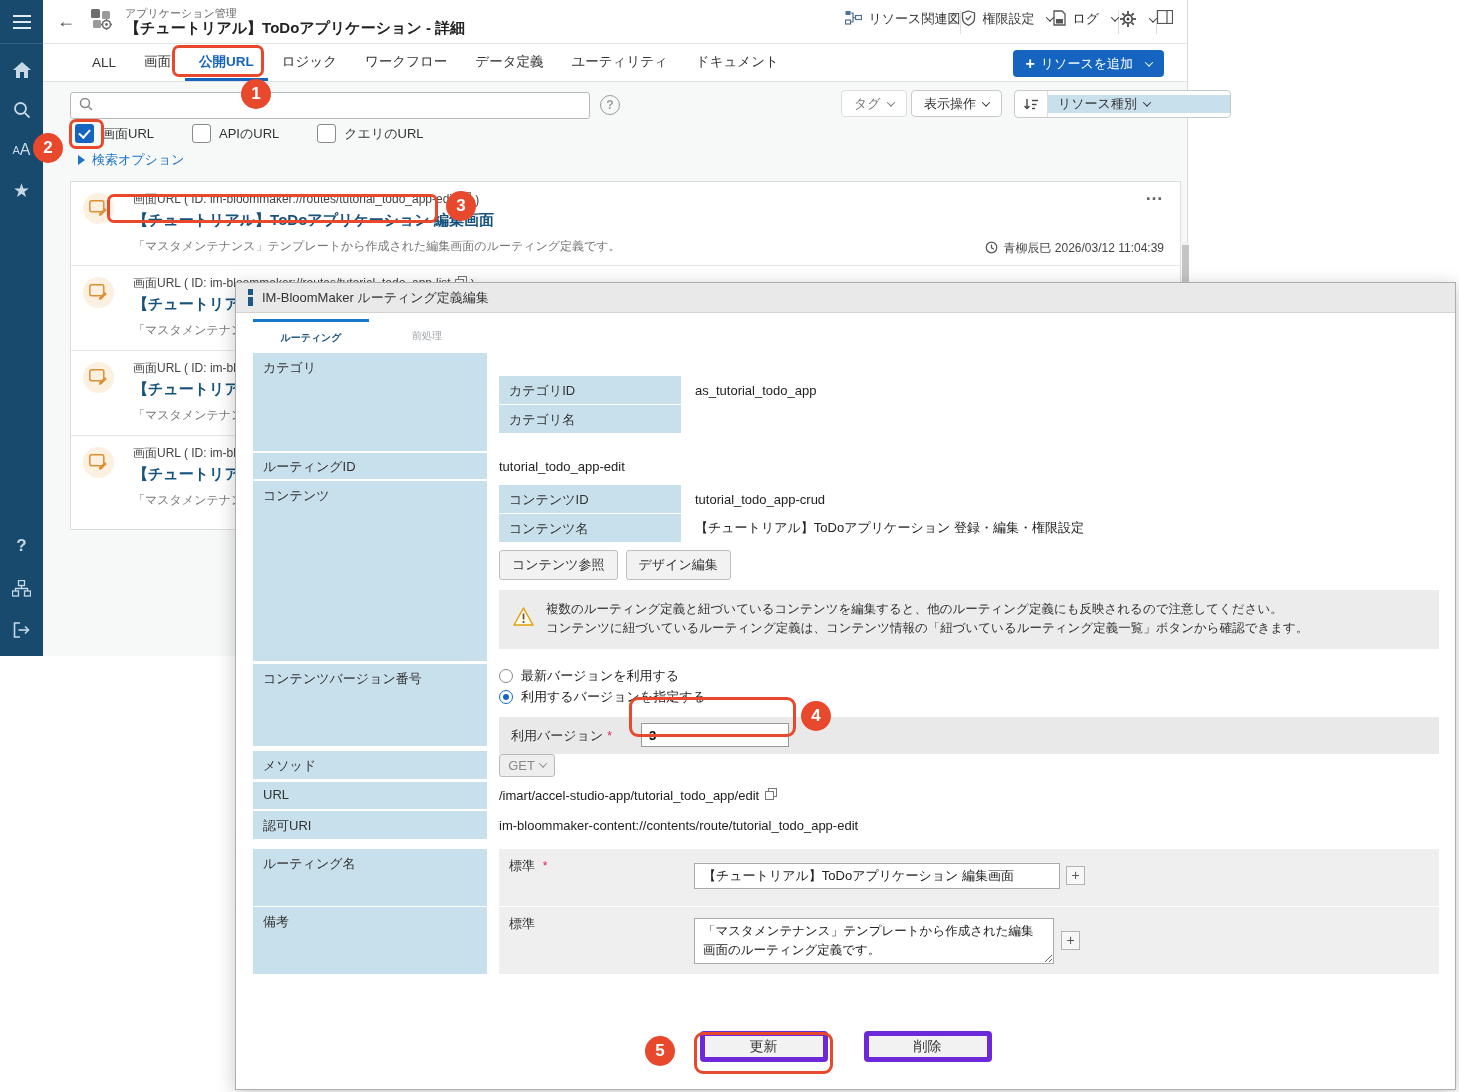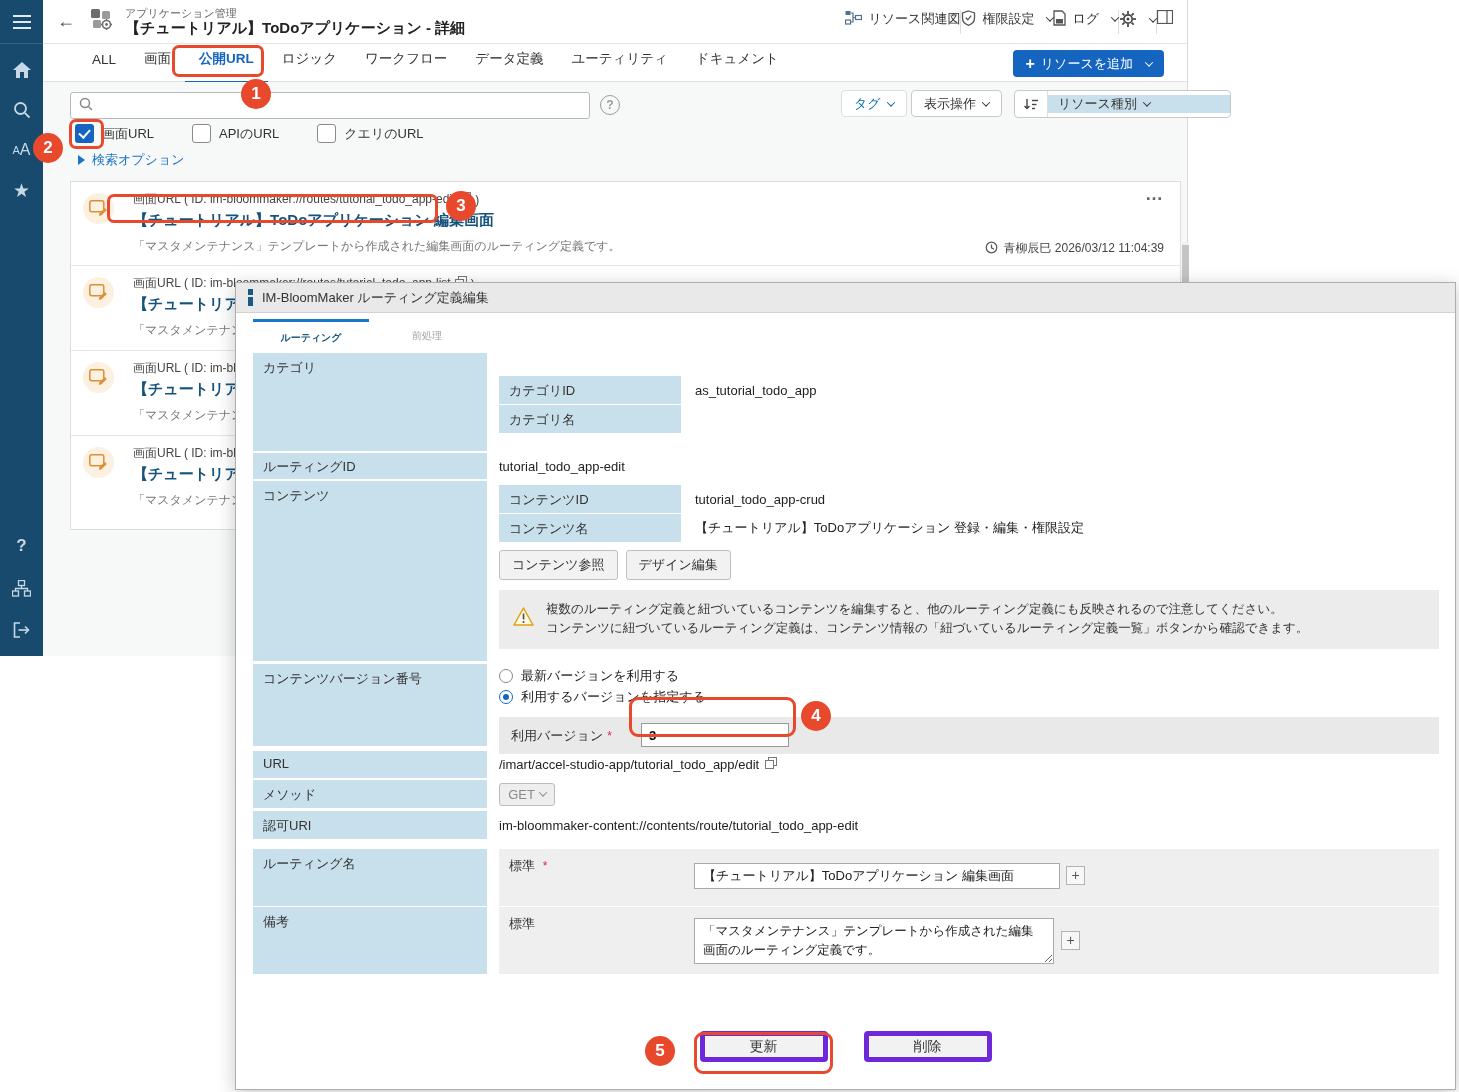--- a/index.html
+++ b/index.html
@@ -24,31 +24,31 @@
   .app-header{position:absolute;left:0;top:0;width:100%;height:44px;border-bottom:1px solid #e4e4e4;display:flex;align-items:center;padding:0 14px;}
   .back-arrow{font-size:18px;color:#444;margin-right:14px;cursor:pointer;}
   .hd-text{margin-left:10px;line-height:1.15;}
   .hd-bc{font-size:11px;color:#666;}
   .hd-title{font-size:15px;font-weight:bold;color:#222;}
   .hd-right{margin-left:auto;display:flex;align-items:flex-start;color:#333;font-size:13px;}
   .hd-item{display:flex;align-items:center;gap:6px;cursor:pointer;color:#333;}
   .hd-div{width:1px;height:24px;background:#ddd;}
   
   .tabbar{position:absolute;left:0;top:44px;width:100%;height:38px;border-bottom:1px solid #e0e0e0;display:flex;align-items:center;padding-left:35px;gap:0;}
-  .tab{padding:9px 14px 13px;font-size:13.5px;color:#333;cursor:pointer;border-bottom:3px solid transparent;}
+  .tab{padding:9px 14px 7px;font-size:13.5px;color:#333;cursor:pointer;border-bottom:3px solid transparent;}
   .tab.active{color:var(--blue);border-bottom-color:var(--blue);font-weight:bold;}
   .add-res{position:absolute;right:23px;top:6px;height:27px;background:var(--blue);color:#fff;border:none;border-radius:4px;font-size:13px;display:flex;align-items:center;gap:6px;padding:0 12px;cursor:pointer;}
   .add-res .plus{font-size:16px;font-weight:bold;}
   
   .content{position:absolute;left:0;top:82px;width:100%;height:574px;background:#f7f8f8;}
   .search-box{position:absolute;left:27px;top:10px;width:520px;height:27px;background:#fff;border:1px solid #b9b9b9;border-radius:3px;display:flex;align-items:center;padding:0 8px;gap:6px;}
   .search-box input{border:none;outline:none;flex:1;font-size:13px;background:transparent;}
   .help-circle{position:absolute;left:557px;top:13px;width:20px;height:20px;border:1.5px solid #999;border-radius:50%;color:#999;font-size:12px;font-weight:bold;display:flex;align-items:center;justify-content:center;cursor:pointer;}
   .pillbtn{height:27px;border:1px solid #c9c9c9;border-radius:4px;background:#fff;font-size:13px;color:#333;display:flex;align-items:center;padding:0 12px;cursor:pointer;}
-  .pillbtn.dim{color:#0369a1;border-color:#ddd;}
+  .pillbtn.dim{color:#737373;border-color:#ddd;}
   .sortgrp{position:absolute;left:971px;top:8px;height:28px;border:1px solid #c9c9c9;border-radius:4px;background:#fff;display:flex;align-items:center;cursor:pointer;}
   .sortgrp .sico{padding:0 8px;border-right:1px solid #ddd;height:100%;display:flex;align-items:center;}
   .sortgrp .slabel{font-size:13px;color:#333;padding:0 10px;display:flex;align-items:center;}
   .cbrow{position:absolute;left:32px;top:42px;display:flex;align-items:center;gap:8px;font-size:13px;color:#333;}
   .cb{width:19px;height:19px;border-radius:3px;cursor:pointer;flex-shrink:0;}
   .cb.on{background:var(--blue);position:relative;}
   .cb.on::after{content:"";position:absolute;left:6px;top:2.5px;width:5px;height:9px;border-right:2.2px solid #fff;border-bottom:2.2px solid #fff;transform:rotate(42deg);}
   .cb.off{background:#fff;border:1.5px solid #8b8b8b;}
   .cb-label{margin-right:30px;cursor:pointer;}
   .searchopt{position:absolute;left:35px;top:69px;color:#1a73c7;font-size:13px;display:flex;align-items:center;gap:7px;cursor:pointer;}
@@ -474,43 +474,43 @@
           <span>利用するバージョンを指定する</span>
         </div>
         <div class="verpanel">
           <span>利用バージョン</span>
           <span class="req">*</span>
           <input class="verinput" value="3" style="">
         </div>
       </div>
     </div>
 
+    <div class="frow" style="height:28px;margin-bottom:3px;">
+      <div class="flabel" style="padding-top:6px;">メソッド</div>
+      <div class="fcontent" style="display:flex;align-items:center;">
+        <div class="getsel">
+          <span>GET</span>
+            <span class="chev" style="margin-left:5px;"></span>
+        </div>
+      </div>
+    </div>
+
     <div class="frow" style="height:27px;">
       <div class="flabel" style="padding-top:5px;">URL</div>
       <div class="fcontent" style="display:flex;align-items:center;gap:6px;">
         <span>/imart/accel-studio-app/tutorial_todo_app/edit</span>
         <span>
           <svg width="12" height="12" viewBox="0 0 12 12">
               <rect x="3.5" y="0.5" width="8" height="8" fill="#fff" stroke="#777"></rect>
               <rect x="0.5" y="3.5" width="8" height="8" fill="#fff" stroke="#777"></rect>
             </svg>
         </span>
       </div>
     </div>
 
-    <div class="frow" style="height:28px;margin-bottom:3px;">
-      <div class="flabel" style="padding-top:6px;">メソッド</div>
-      <div class="fcontent" style="display:flex;align-items:center;">
-        <div class="getsel">
-          <span>GET</span>
-            <span class="chev" style="margin-left:5px;"></span>
-        </div>
-      </div>
-    </div>
-
     <div class="frow" style="height:28px;margin-bottom:10px;">
       <div class="flabel" style="padding-top:6px;">認可URI</div>
       <div class="fcontent" style="display:flex;align-items:center;">im-bloommaker-content://contents/route/tutorial_todo_app-edit</div>
     </div>
 
     <div class="frow" style="height:57px;margin-bottom:1px;">
       <div class="flabel">ルーティング名</div>
       <div class="fcontent">
         <div class="namepanel">
           <span>標準</span>

